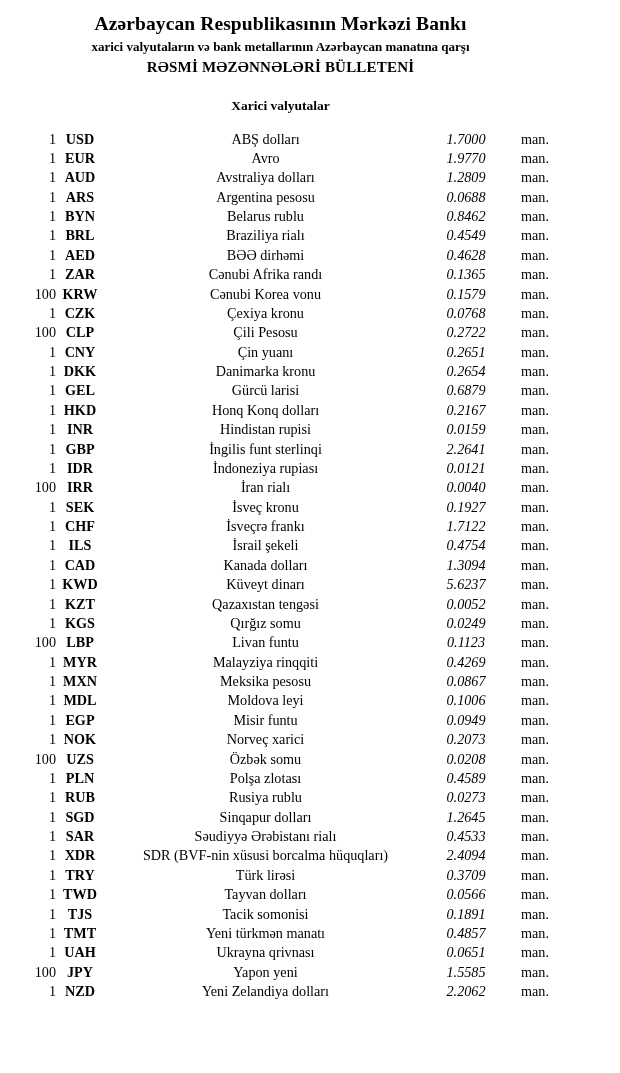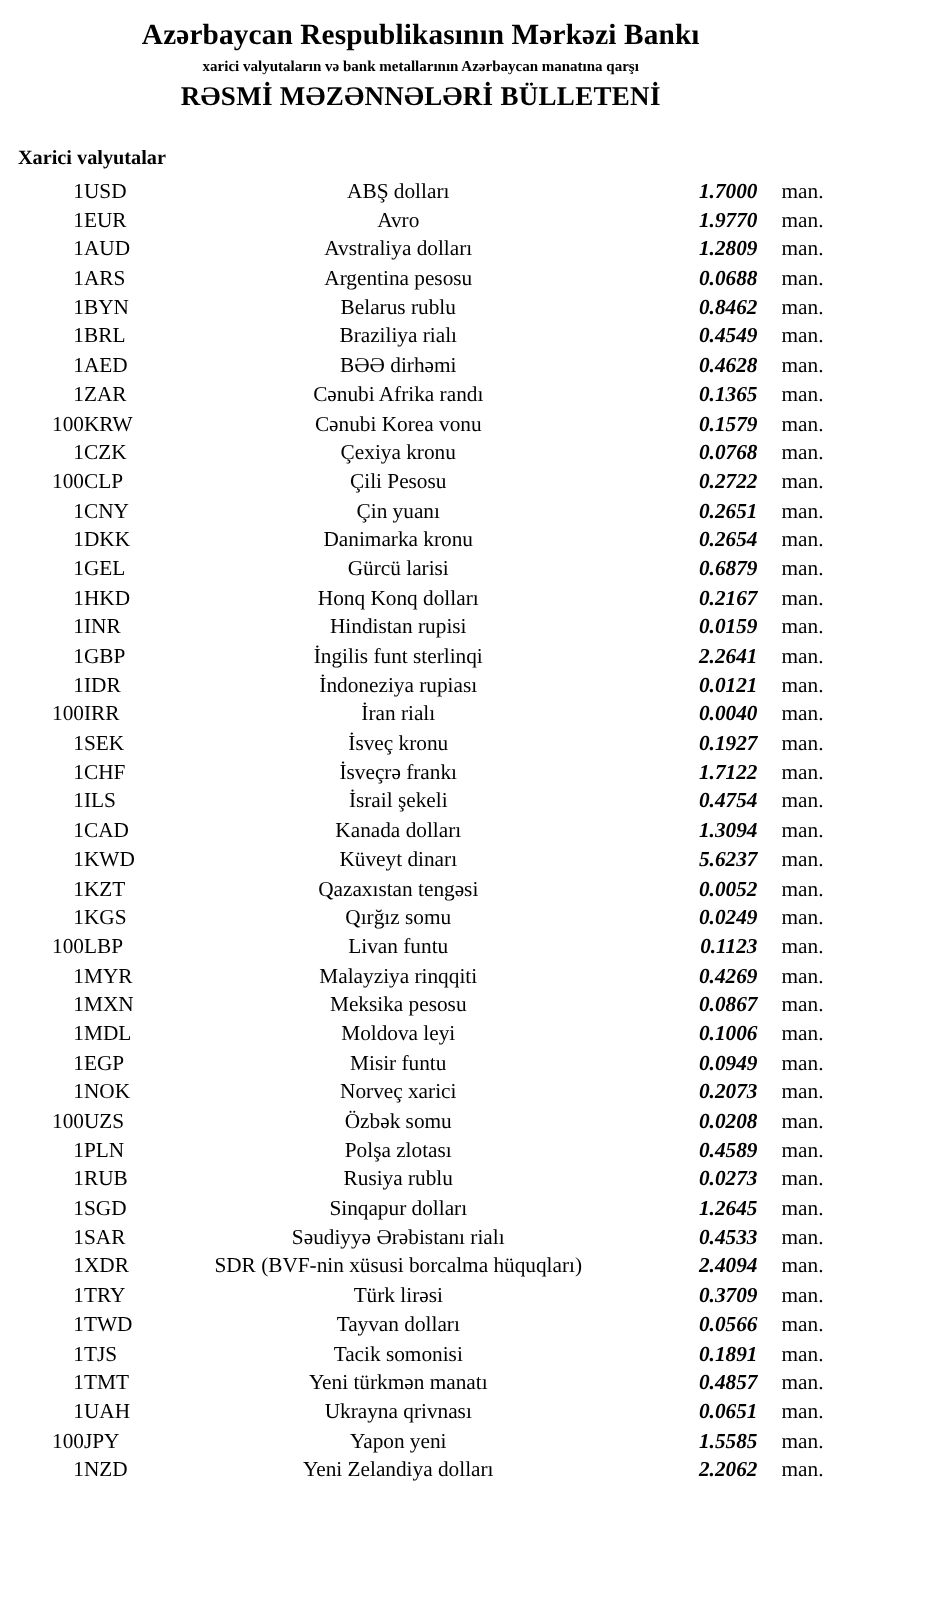--- a/index.html
+++ b/index.html
@@ -29,64 +29,66 @@
     margin: 6px 0 2px 0;
     line-height: 1.2;
   }
   .date-line {
     font-weight: bold;
     font-size: 13.2px;
     margin: 3px 0 1px 0;
   }
   .subtitle-line {
     font-weight: bold;
-    font-size: 10px;
+    font-size: 13px;
     margin: 4px 0 1px 0;
   }
   .bulletin-line {
     font-weight: bold;
-    font-size: 18px;
+    font-size: 15px;
     margin: 4px 0 0 0;
     letter-spacing: 0.2px;
   }
   .section-title {
+    text-align: center;
     font-weight: bold;
     font-size: 13.5px;
-    margin: 22px 0 5px 0;
+    margin: 22px 0 15px 0;
   }
   table.rates {
     border-collapse: collapse;
     width: 100%;
     margin-top: 2px;
   }
   table.rates td {
     font-size: 14.2px;
     padding: 1.2px 0;
     vertical-align: baseline;
     white-space: nowrap;
   }
   td.units {
     width: 44px;
     text-align: right;
     padding-right: 6px;
     font-family: "Liberation Serif", serif;
   }
   td.code {
     width: 48px;
-    text-align: left;
+    text-align: center;
     padding-right: 10px;
+    font-weight: bold;
   }
   td.name {
     text-align: center;
   }
   td.rate {
     width: 78px;
-    text-align: right;
+    text-align: center;
     font-style: italic;
-    font-weight: bold;
+    font-weight: normal;
     padding-right: 8px;
   }
   td.man {
     width: 44px;
     text-align: right;
     padding-left: 2px;
   }
 </style>
 </head>
 <body>

